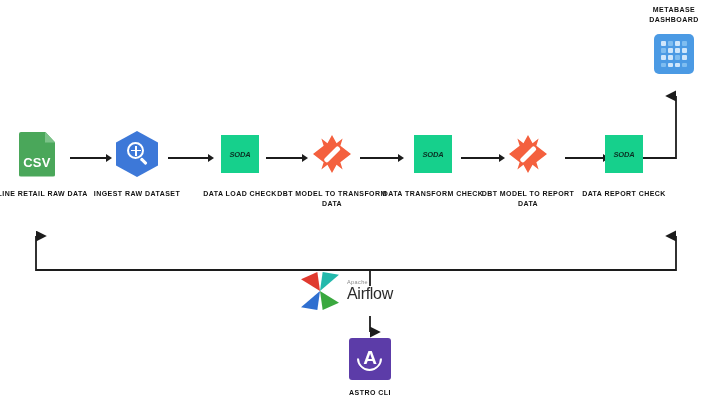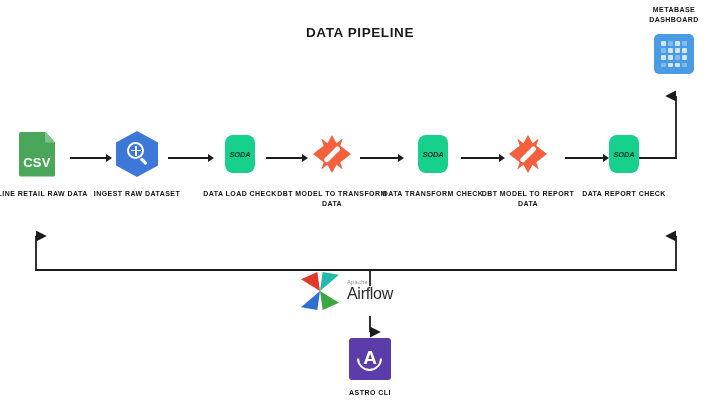--- a/index.html
+++ b/index.html
@@ -120,24 +120,24 @@
     width: 8px;
     height: 2.6px;
     background: #ffffff;
     transform: rotate(45deg);
     transform-origin: left center;
     border-radius: 1px;
   }
 
   
   .soda-icon {
-    width: 30px;
+    width: 38px;
     height: 38px;
     background: #16d08c;
-    border-radius: 8px;
+    border-radius: 0;
     display: flex;
     align-items: center;
     justify-content: center;
   }
   .soda-text {
     color: #0a2f23;
     font-size: 7.5px;
     font-weight: bold;
     letter-spacing: -0.2px;
     font-style: italic;
@@ -340,21 +340,20 @@
     letter-spacing: 0.45px;
     color: #111111;
     text-transform: uppercase;
   }
 </style>
 </head>
 <body>
 
 <div id="canvas">
 
-  <div class="diagram-title">DATA PIPELINE</div>
 
   <svg class="connectors" viewBox="0 0 720 404">
     <defs>
       <marker id="arrowUp" markerWidth="7" markerHeight="7" refX="3" refY="6" orient="auto">
         <path d="M3,0 L6,6 L0,6 Z" fill="#1c1c1c"></path>
       </marker>
       <marker id="arrowDown" markerWidth="7" markerHeight="7" refX="3" refY="6" orient="auto">
         <path d="M3,0 L6,6 L0,6 Z" fill="#1c1c1c"></path>
       </marker>
     </defs>

